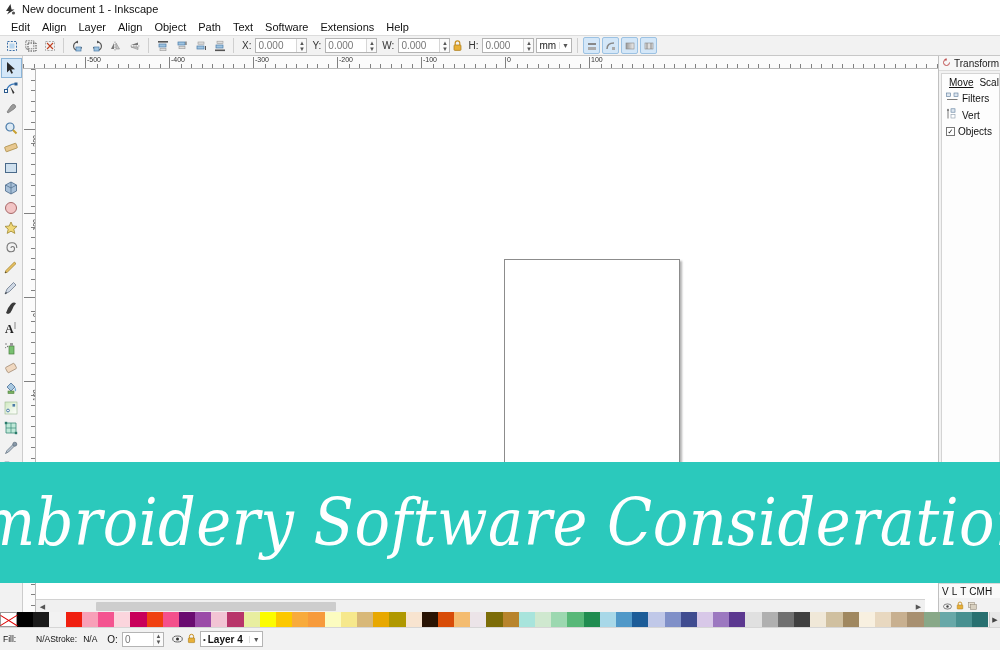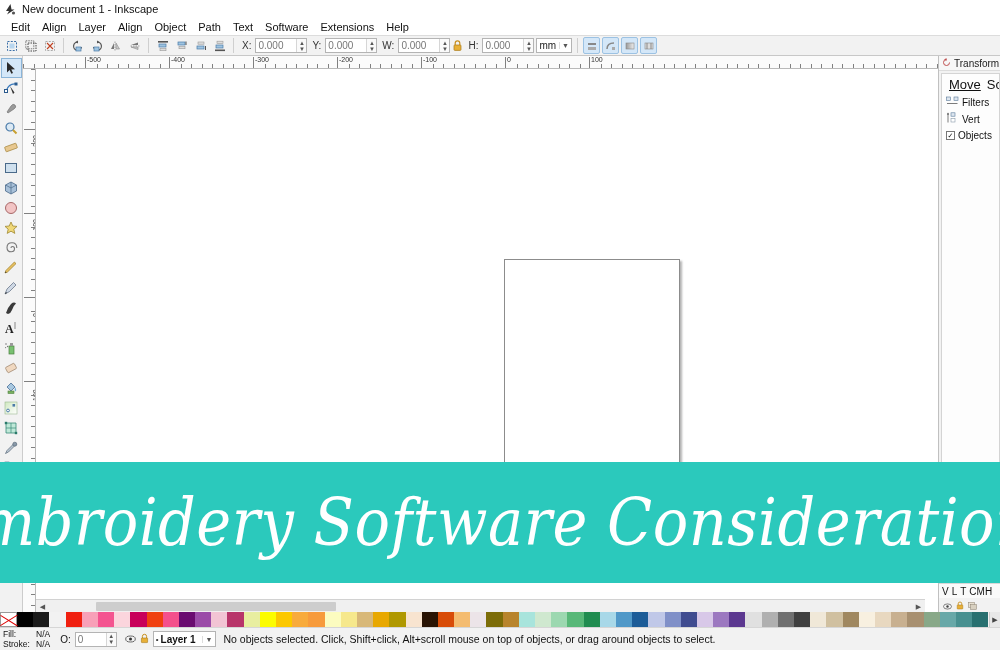--- a/index.html
+++ b/index.html
@@ -139,21 +139,21 @@
   .dock-title {
     height: 15px; display: flex; align-items: center; gap: 3px;
     padding-left: 3px; font-size: 10px; color: #222;
     background: #f7f7f7; border-bottom: 1px solid #dcdcdc; white-space: nowrap; overflow: hidden;
   }
   .dock-body {
     flex: 1; background: #fdfdfd; border: 1px solid #d4d4d4; margin: 2px 0 0 2px;
     overflow: hidden; position: relative;
   }
   .xf-tabs { display: flex; gap: 0px; padding: 3px 0 2px 4px; }
-  .xf-tab { font-size: 13px; padding: 0 3px; color: #111; white-space: nowrap; }
+  .xf-tab { font-size: 10px; padding: 0 3px; color: #111; white-space: nowrap; }
   .xf-tab.on { text-decoration: underline; }
   .xf-row {
     display: flex; align-items: center; gap: 3px; padding: 2px 0 2px 4px;
     font-size: 10px; white-space: nowrap; overflow: hidden; color: #111;
   }
   .chk {
     width: 9px; height: 9px; border: 1px solid #777; background: #fff;
     display: inline-flex; align-items: center; justify-content: center;
     font-size: 7px; line-height: 1; color: #111; flex: none;
   }
@@ -187,21 +187,21 @@
     width: 11px; height: 15px; background: #e8e8e8; border-left: 1px solid #ccc;
     display: flex; align-items: center; justify-content: center; font-size: 7px; color: #444;
     flex: none; margin-left: auto;
   }
 
   #statusbar {
     position: absolute; left: 0; top: 627px; width: 1000px; height: 23px;
     background: #f2f2f2; border-top: 1px solid #d6d6d6;
     display: flex; align-items: center; padding-left: 3px; gap: 4px;
   }
-  .fs-block { display: flex; flex-direction: column; font-size: 8.5px; line-height: 10px; color: #111; }
+  .fs-block { display: flex; flex-direction: row; font-size: 8.5px; line-height: 10px; color: #111; }
   .fs-row { display: flex; gap: 3px; }
   .fs-lbl { width: 30px; }
   .fs-val { color: #111; }
   .op-lbl { font-size: 10px; color: #111; margin-left: 6px; }
   .layer-sel {
     height: 16px; border: 1px solid #b4b4b4; background: #fff;
     display: flex; align-items: center; padding: 0 2px; gap: 2px; font-size: 10px;
   }
   .layer-sel .nm { font-weight: bold; color: #111; }
   .layer-sel .ar { font-size: 7px; color: #555; border-left: 1px solid #ddd; padding-left: 3px; margin-left: 4px; }
@@ -923,22 +923,21 @@
   </span>
   <span>
     <svg width="9" height="11" viewBox="0 0 9 11">
         <path d="M2.4 5 V3.4 A2 2 0 0 1 6.6 3.4 V5" fill="none" stroke="#c89020" stroke-width="1"></path>
         <rect x="1.4" y="5" width="6.2" height="4.6" rx="0.6" fill="#e8b038" stroke="#a87818" stroke-width="0.6"></rect>
       </svg>
   </span>
 
   <span class="layer-sel">
     <span style="font-size:8px; color:#333;">•</span>
-    <span class="nm">Layer 1</span>
+    <span class="nm">Layer 4</span>
     <span class="ar">▼</span>
   </span>
 
-  <span id="statusmsg">No objects selected. Click, Shift+click, Alt+scroll mouse on top of objects, or drag around objects to select.</span>
 </div>
 
 <div id="banner" style="background: rgb(43, 201, 188);">
   <span id="banner-text" style="color: rgb(255, 255, 255);">Embroidery Software Considerations</span>
 </div>
 
 </body></html>

